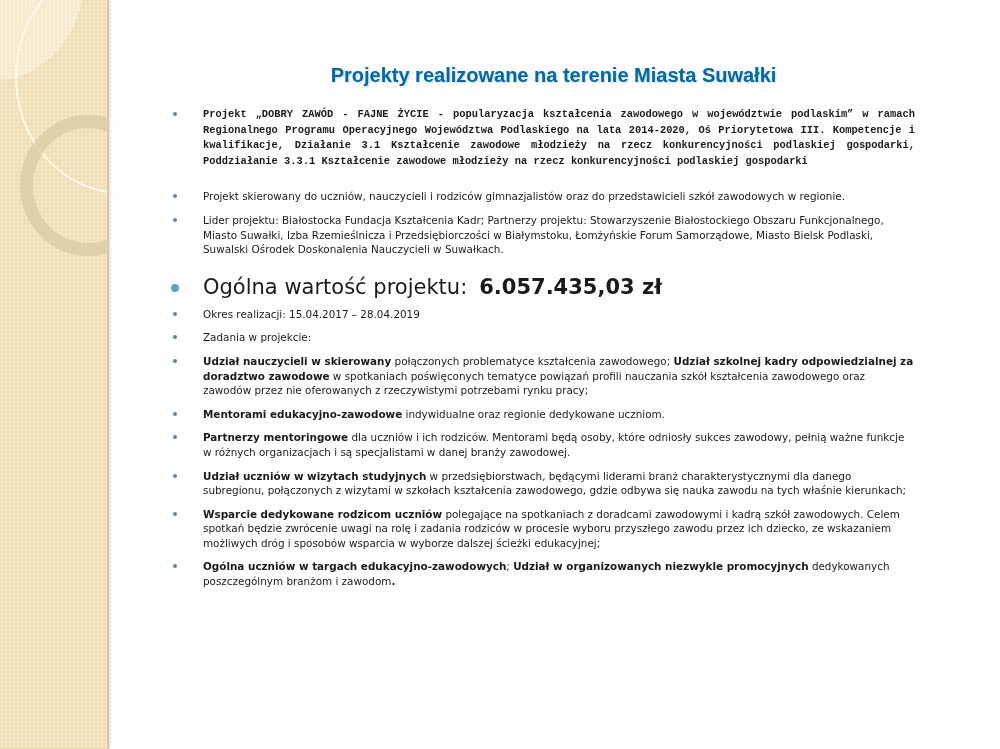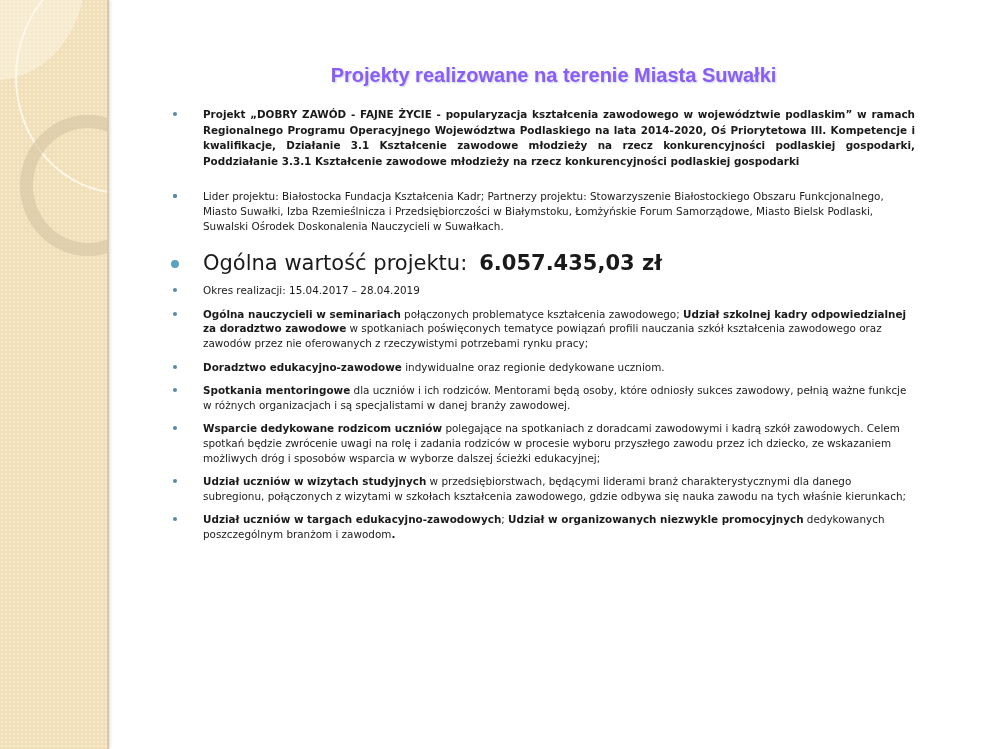--- a/index.html
+++ b/index.html
@@ -6,25 +6,25 @@
   body { width:1000px; height:749px; position:relative; overflow:hidden; background:#ffffff; font-family:"DejaVu Sans", sans-serif; }
   .side { position:absolute; left:0; top:0; width:107px; height:749px;
     background-color:#f1dfb8;
     background-image: radial-gradient(rgba(255,255,255,0.35) 1px, transparent 1.2px);
     background-size:4px 4px;
     border-right:2px solid #d9c9a6; box-shadow: 1px 0 3px rgba(0,0,0,0.15); overflow:hidden; }
   .circ { position:absolute; border-radius:50%; }
   .c1 { left:-95px; top:-130px; width:180px; height:210px; background:rgba(255,250,235,0.45); }
   .c2 { left:15px; top:-40px; width:210px; height:230px; border:2px solid rgba(255,250,235,0.9); }
   .c3 { left:20px; top:115px; width:110px; height:115px; border:13px solid rgba(215,200,165,0.7); }
-  .title { position:absolute; left:107px; width:893px; top:64px; text-align:center; font-family:"Liberation Sans", sans-serif; font-weight:bold; font-size:20px; color:#8b5cf6; text-shadow:1px 1px 2px rgba(80,120,170,0.35); }
+  .title { position:absolute; left:107px; width:893px; top:64px; text-align:center; font-family:"Liberation Sans", sans-serif; font-weight:bold; font-size:20px; color:#0369a1; text-shadow:1px 1px 2px rgba(80,120,170,0.35); }
   .content { position:absolute; left:170px; top:107px; width:745px; font-family:"DejaVu Sans", sans-serif; color:#1a1a1a; }
   .item { position:relative; padding-left:33px; font-size:10.4px; line-height:14.6px; margin-bottom:9px; }
   .item .dot { position:absolute; left:3px; top:5px; width:4px; height:4px; border-radius:50%; background:#5b8aa6; }
-  .item.bold { font-weight:bold; text-align:justify; line-height:15.6px; margin-bottom:20px; }
+  .item.bold { font-weight:bold; text-align:justify; line-height:15.6px; margin-bottom:20px;font-family:Liberation Mono, monospace; }
   .item.big { font-size:21px; line-height:26px; margin-bottom:7px; margin-top:17px; }
   .item.big .dot { width:8px; height:8px; left:1px; top:10px; background:#5ba2c4; }
   .item b { font-weight:bold; }
   .val { font-weight:bold; margin-left:12px; }
 </style>
 </head>
 <body>
 
 <div class="side">
   <div class="circ c1"></div>
@@ -34,50 +34,55 @@
 
 <div class="title">Projekty realizowane na terenie Miasta Suwałki</div>
 
 <div class="content">
   <div class="item bold">
     <span class="dot"></span>
     <span>Projekt „DOBRY ZAWÓD - FAJNE ŻYCIE - popularyzacja kształcenia zawodowego w województwie podlaskim” w ramach Regionalnego Programu Operacyjnego Województwa Podlaskiego na lata 2014-2020, Oś Priorytetowa III. Kompetencje i kwalifikacje, Działanie 3.1 Kształcenie zawodowe młodzieży na rzecz konkurencyjności podlaskiej gospodarki, Poddziałanie 3.3.1 Kształcenie zawodowe młodzieży na rzecz konkurencyjności podlaskiej gospodarki</span>
   </div>
   <div class="item">
     <span class="dot"></span>
+    <span>Projekt skierowany do uczniów, nauczycieli i rodziców gimnazjalistów oraz do przedstawicieli szkół zawodowych w regionie.</span>
   </div>
   <div class="item">
     <span class="dot"></span>
     <span>Lider projektu: Białostocka Fundacja Kształcenia Kadr; Partnerzy projektu: Stowarzyszenie Białostockiego Obszaru Funkcjonalnego, Miasto Suwałki, Izba Rzemieślnicza i Przedsiębiorczości w Białymstoku, Łomżyńskie Forum Samorządowe, Miasto Bielsk Podlaski, Suwalski Ośrodek Doskonalenia Nauczycieli w Suwałkach.</span>
   </div>
   <div class="item big">
     <span class="dot"></span>
     <span>Ogólna wartość projektu:</span><span class="val">6.057.435,03 zł</span>
   </div>
   <div class="item">
     <span class="dot"></span>
     <span>Okres realizacji: 15.04.2017 – 28.04.2019</span>
   </div>
   <div class="item">
     <span class="dot"></span>
-    <b>Ogólna nauczycieli w seminariach</b><span> połączonych problematyce kształcenia zawodowego; </span><b>Udział szkolnej kadry odpowiedzialnej za doradztwo zawodowe</b><span> w spotkaniach poświęconych tematyce powiązań profili nauczania szkół kształcenia zawodowego oraz zawodów przez nie oferowanych z rzeczywistymi potrzebami rynku pracy;</span>
+    <span>Zadania w projekcie:</span>
   </div>
   <div class="item">
     <span class="dot"></span>
-    <b>Doradztwo edukacyjno-zawodowe</b><span> indywidualne oraz regionie dedykowane uczniom.</span>
+    <b>Udział nauczycieli w skierowany</b><span> połączonych problematyce kształcenia zawodowego; </span><b>Udział szkolnej kadry odpowiedzialnej za doradztwo zawodowe</b><span> w spotkaniach poświęconych tematyce powiązań profili nauczania szkół kształcenia zawodowego oraz zawodów przez nie oferowanych z rzeczywistymi potrzebami rynku pracy;</span>
   </div>
   <div class="item">
     <span class="dot"></span>
-    <b>Spotkania mentoringowe</b><span> dla uczniów i ich rodziców. Mentorami będą osoby, które odniosły sukces zawodowy, pełnią ważne funkcje w różnych organizacjach i są specjalistami w danej branży zawodowej.</span>
+    <b>Mentorami edukacyjno-zawodowe</b><span> indywidualne oraz regionie dedykowane uczniom.</span>
+  </div>
+  <div class="item">
+    <span class="dot"></span>
+    <b>Partnerzy mentoringowe</b><span> dla uczniów i ich rodziców. Mentorami będą osoby, które odniosły sukces zawodowy, pełnią ważne funkcje w różnych organizacjach i są specjalistami w danej branży zawodowej.</span>
+  </div>
+  <div class="item">
+    <span class="dot"></span>
+    <b>Udział uczniów w wizytach studyjnych</b><span> w przedsiębiorstwach, będącymi liderami branż charakterystycznymi dla danego subregionu, połączonych z wizytami w szkołach kształcenia zawodowego, gdzie odbywa się nauka zawodu na tych właśnie kierunkach;</span>
   </div>
   <div class="item">
     <span class="dot"></span>
     <b>Wsparcie dedykowane rodzicom uczniów</b><span> polegające na spotkaniach z doradcami zawodowymi i kadrą szkół zawodowych. Celem spotkań będzie zwrócenie uwagi na rolę i zadania rodziców w procesie wyboru przyszłego zawodu przez ich dziecko, ze wskazaniem możliwych dróg i sposobów wsparcia w wyborze dalszej ścieżki edukacyjnej;</span>
   </div>
   <div class="item">
     <span class="dot"></span>
-    <b>Udział uczniów w wizytach studyjnych</b><span> w przedsiębiorstwach, będącymi liderami branż charakterystycznymi dla danego subregionu, połączonych z wizytami w szkołach kształcenia zawodowego, gdzie odbywa się nauka zawodu na tych właśnie kierunkach;</span>
-  </div>
-  <div class="item">
-    <span class="dot"></span>
-    <b>Udział uczniów w targach edukacyjno-zawodowych</b><span>; </span><b>Udział w organizowanych niezwykle promocyjnych</b><span> dedykowanych poszczególnym branżom i zawodom</span><b>.</b>
+    <b>Ogólna uczniów w targach edukacyjno-zawodowych</b><span>; </span><b>Udział w organizowanych niezwykle promocyjnych</b><span> dedykowanych poszczególnym branżom i zawodom</span><b>.</b>
   </div>
 </div>
 
 </body></html>

